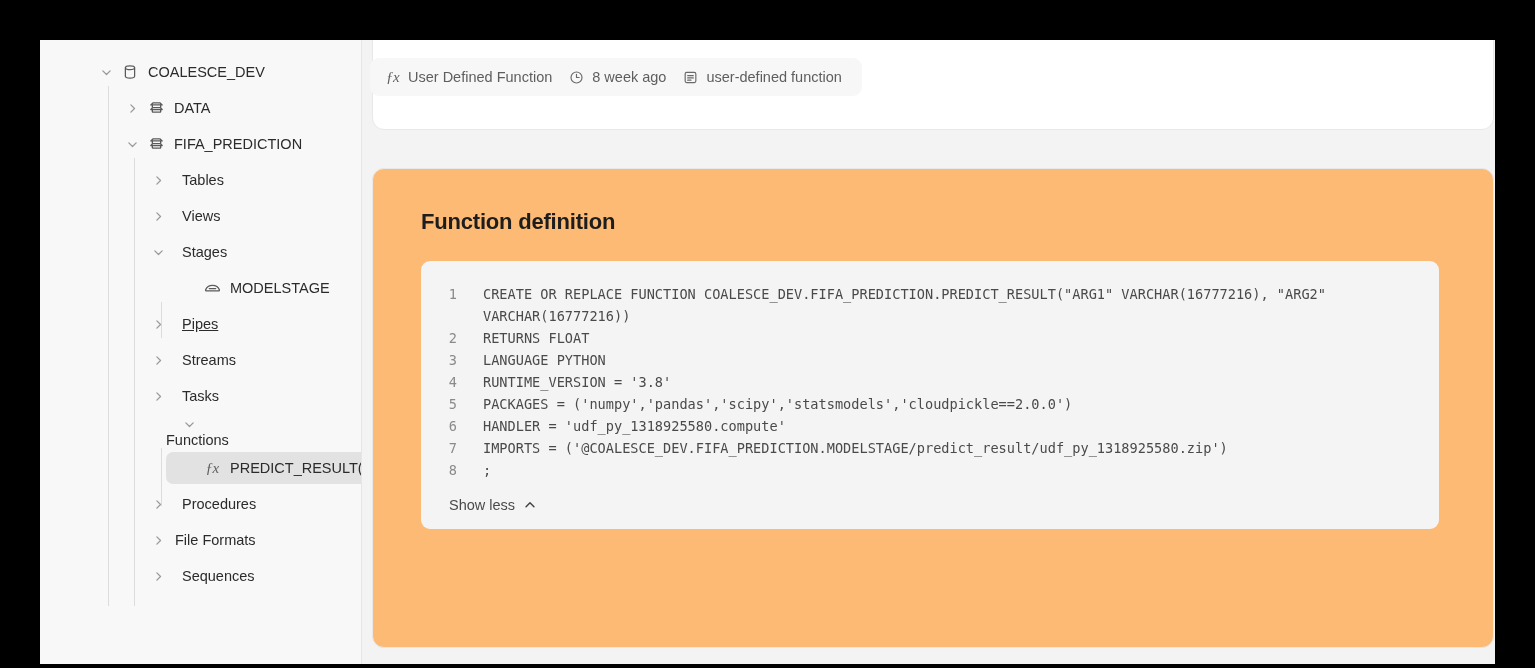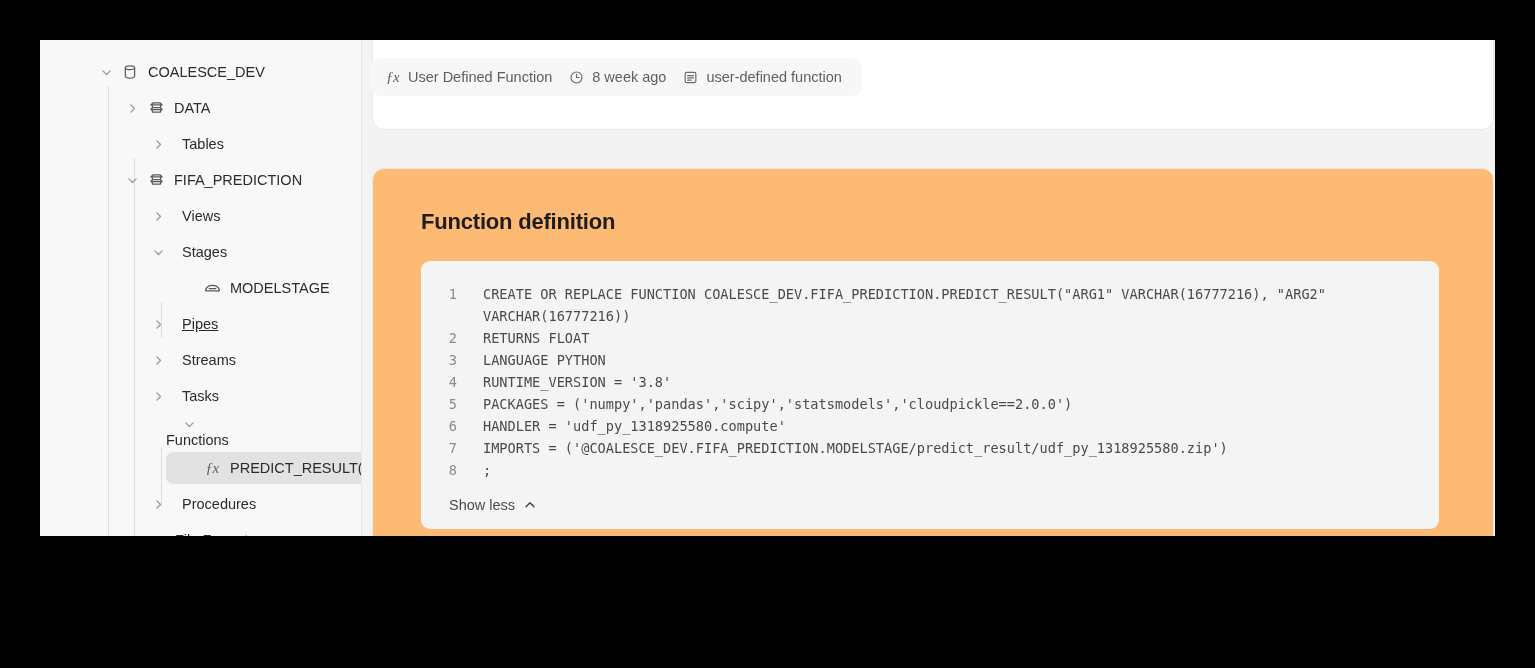--- a/index.html
+++ b/index.html
@@ -7,21 +7,21 @@
     width: 1535px; height: 668px;
     background: #000000;
     font-family: "Liberation Sans", sans-serif;
     overflow: hidden;
   }
 
   
   #app {
     position: absolute;
     left: 40px; top: 40px;
-    width: 1455px; height: 496px;
+    width: 1455px; height: 624px;
     background: #f3f3f3;
     display: flex;
     overflow: hidden;
   }
 
   
   #sidebar {
     width: 322px;
     flex: 0 0 322px;
     background: #f8f8f8;
@@ -231,44 +231,44 @@
               <svg width="17" height="17" viewBox="0 0 18 18" fill="none" stroke="currentColor" stroke-width="1.4" stroke-linecap="round" stroke-linejoin="round">
                 <path d="M3 5.2h12M3 5.2l2.2-2.1h7.6L15 5.2M4.6 5.2v2.4M13.4 5.2v2.4"></path>
                 <path d="M3 10.1h12M3 10.1l2.2-2.1h7.6L15 10.1M4.6 10.1v2.4M13.4 10.1v2.4"></path>
                 <path d="M5.2 12.9h7.6"></path>
               </svg>
             </span>
             <span class="tlabel">DATA</span>
           </div>
         </div>
         <div class="tree-row">
-          <div class="inner" style="margin-left: 110px;">
-            <span class="chev">
-              <svg width="13" height="13" viewBox="0 0 16 16" fill="none" stroke="currentColor" stroke-width="1.6" stroke-linecap="round" stroke-linejoin="round">
-                <polyline points="6,3.5 10.5,8 6,12.5"></polyline>
-              </svg>
-            </span>
-            <span class="tlabel" style="margin-left: 16px;">Tables</span>
-          </div>
-        </div>
-        <div class="tree-row">
           <div class="inner" style="margin-left: 84px;">
             <span class="chev">
               <svg width="13" height="13" viewBox="0 0 16 16" fill="none" stroke="currentColor" stroke-width="1.6" stroke-linecap="round" stroke-linejoin="round">
                 <polyline points="3.5,6 8,10.5 12.5,6"></polyline>
               </svg>
             </span>
             <span class="ticon">
               <svg width="17" height="17" viewBox="0 0 18 18" fill="none" stroke="currentColor" stroke-width="1.4" stroke-linecap="round" stroke-linejoin="round">
                 <path d="M3 5.2h12M3 5.2l2.2-2.1h7.6L15 5.2M4.6 5.2v2.4M13.4 5.2v2.4"></path>
                 <path d="M3 10.1h12M3 10.1l2.2-2.1h7.6L15 10.1M4.6 10.1v2.4M13.4 10.1v2.4"></path>
                 <path d="M5.2 12.9h7.6"></path>
               </svg>
             </span>
             <span class="tlabel">FIFA_PREDICTION</span>
+          </div>
+        </div>
+        <div class="tree-row">
+          <div class="inner" style="margin-left: 110px;">
+            <span class="chev">
+              <svg width="13" height="13" viewBox="0 0 16 16" fill="none" stroke="currentColor" stroke-width="1.6" stroke-linecap="round" stroke-linejoin="round">
+                <polyline points="6,3.5 10.5,8 6,12.5"></polyline>
+              </svg>
+            </span>
+            <span class="tlabel" style="margin-left: 16px;">Tables</span>
           </div>
         </div>
         <div class="tree-row">
           <div class="inner" style="margin-left: 110px;">
             <span class="chev">
               <svg width="13" height="13" viewBox="0 0 16 16" fill="none" stroke="currentColor" stroke-width="1.6" stroke-linecap="round" stroke-linejoin="round">
                 <polyline points="6,3.5 10.5,8 6,12.5"></polyline>
               </svg>
             </span>
             <span class="tlabel" style="margin-left: 16px;">Views</span>

